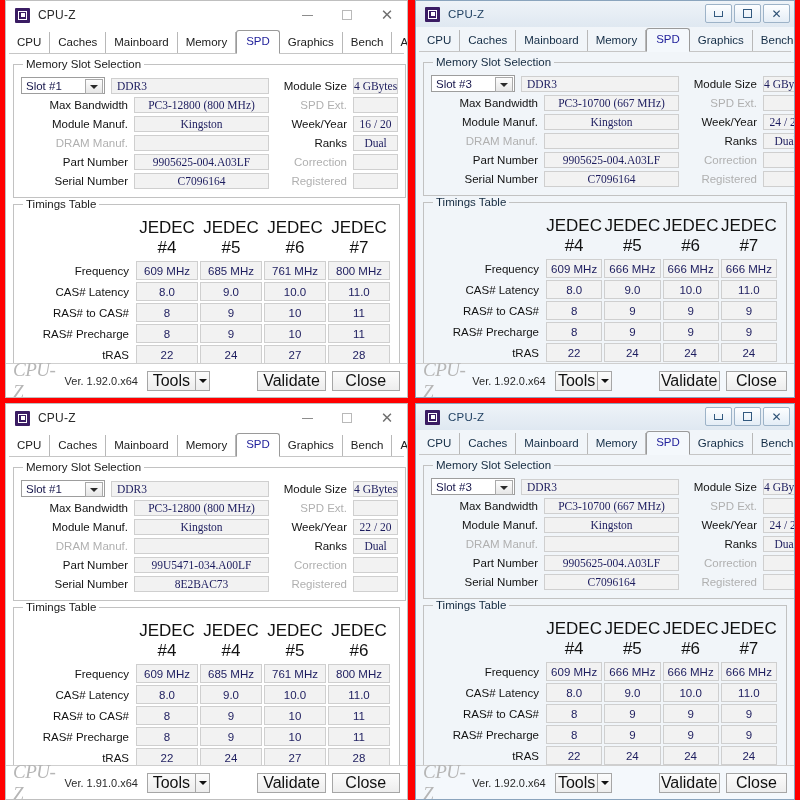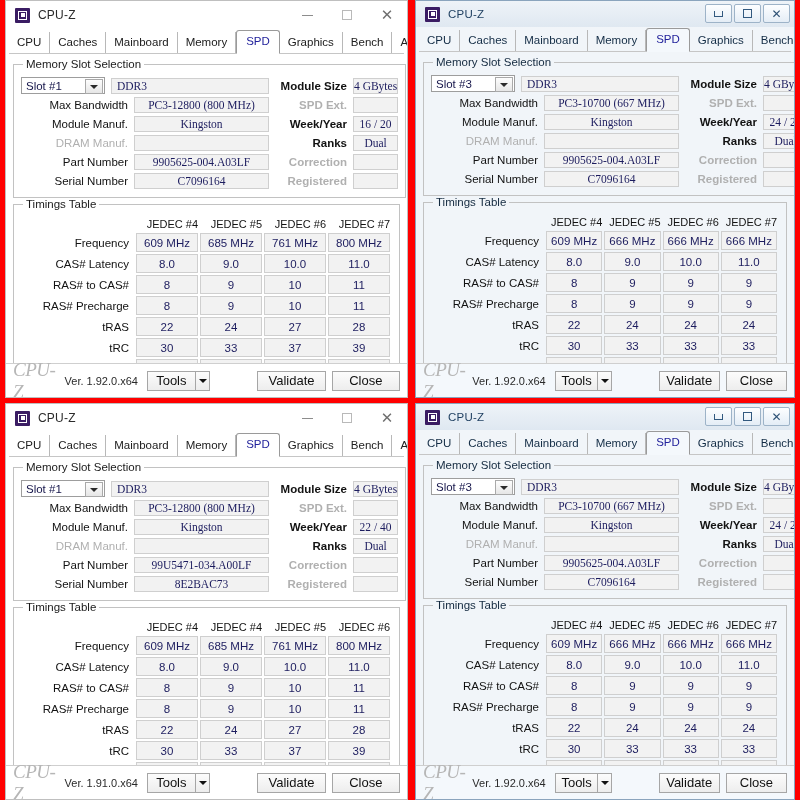--- a/index.html
+++ b/index.html
@@ -147,28 +147,28 @@
   .lbl.dim{color:#b0b0b0;}
 
   
   .slotgrid{display:flex;}
   .colL{width:248px;}
   .colR{flex:1;display:flex;flex-direction:column;}
   .rowL{display:flex;align-items:center;height:19px;}
   .rowL .lbl{width:107px;}
   .rowL .fld{flex:1;}
   .rowR{display:flex;align-items:center;height:19px;}
-  .rowR .lbl{width:78px;font-weight:bold;}
+  .rowR .lbl{width:78px;}
   .rowR .fld{flex:1;}
 
   
   .tt{width:100%;border-collapse:separate;border-spacing:2px 2px;}
   .tt th{
-    font-size:11px;color:#121212;font-weight:normal;padding:0 0 1px 0;
-    text-align:right;
+    font-size:17px;color:#121212;font-weight:normal;padding:0 0 1px 0;
+    text-align:center;
   }
   .tt td.rh{
     font-size:11.5px;color:#121212;text-align:right;padding-right:5px;white-space:nowrap;
     width:105px;
   }
   .tt td.rh.dim{color:#b0b0b0;}
   .tt td.cell{
     border:1px solid #cfcfcf;background:#f2f2f2;
     font-size:11.5px;color:#1c1c5e;text-align:center;height:15px;
   }
@@ -184,21 +184,21 @@
   .w7 .footer{background:#f4f8fc;}
   .brand{
     font-family:"Liberation Serif","DejaVu Serif",serif;
     font-style:italic;font-size:19px;color:#b6b6b6;letter-spacing:-.5px;
     margin-right:7px;
   }
   .verstr{font-size:11px;color:#2a2a2a;margin-right:9px;white-space:nowrap;}
   .btn{
     height:20px;box-sizing:border-box;
     border:1px solid #a6a6a6;background:linear-gradient(#fcfcfc,#ededed);
-    font-size:13px;color:#111;display:flex;align-items:center;justify-content:center;
+    font-size:16px;color:#111;display:flex;align-items:center;justify-content:center;
     margin-right:6px;
   }
   .btn.tools{width:56px;margin-right:0;border-right:none;}
   .btn.toolsarrow{width:18px;margin-right:8px;}
   .btn.toolsarrow::after{
     content:"";border-left:4px solid transparent;border-right:4px solid transparent;
     border-top:4px solid #111;
   }
   .btn.validate{width:80px;margin-left:39px;}
   .btn.closebtn{width:80px;margin-right:0;}
@@ -589,21 +589,21 @@
               <div class="rowR">
                 <div class="lbl">Module Size</div>
                 <div class="fld c">4 GBytes</div>
               </div>
               <div class="rowR">
                 <div class="lbl dim">SPD Ext.</div>
                 <div class="fld c"></div>
               </div>
               <div class="rowR">
                 <div class="lbl">Week/Year</div>
-                <div class="fld c">22 / 40</div>
+                <div class="fld c">22 / 20</div>
               </div>
               <div class="rowR">
                 <div class="lbl">Ranks</div>
                 <div class="fld c">Dual</div>
               </div>
               <div class="rowR">
                 <div class="lbl dim">Correction</div>
                 <div class="fld c"></div>
               </div>
               <div class="rowR">

